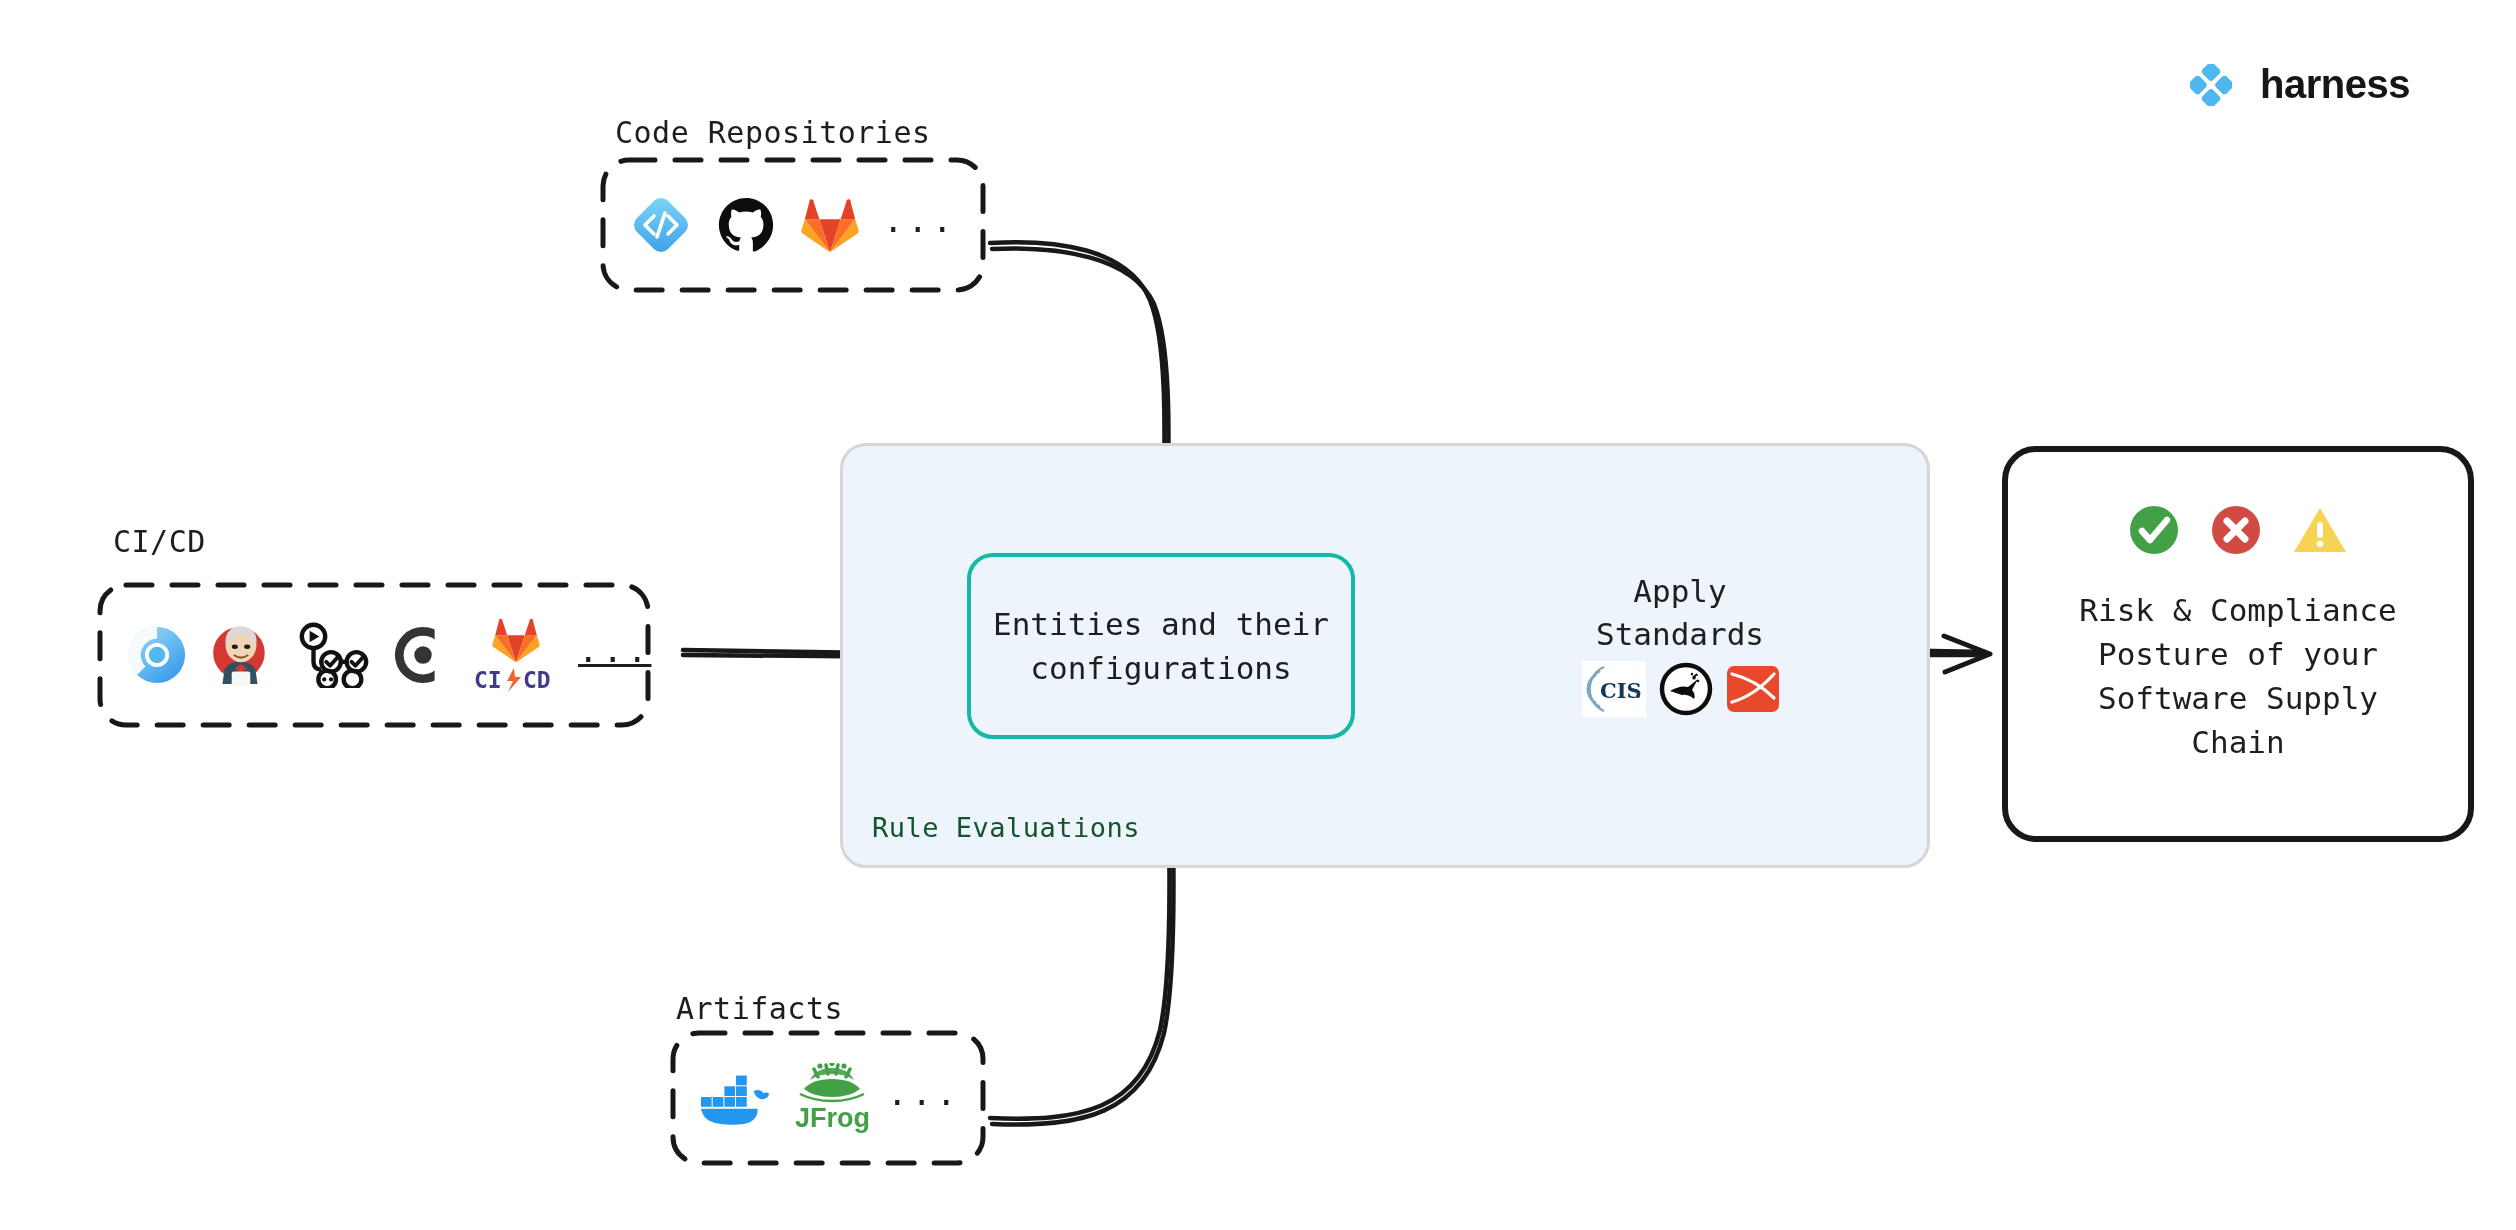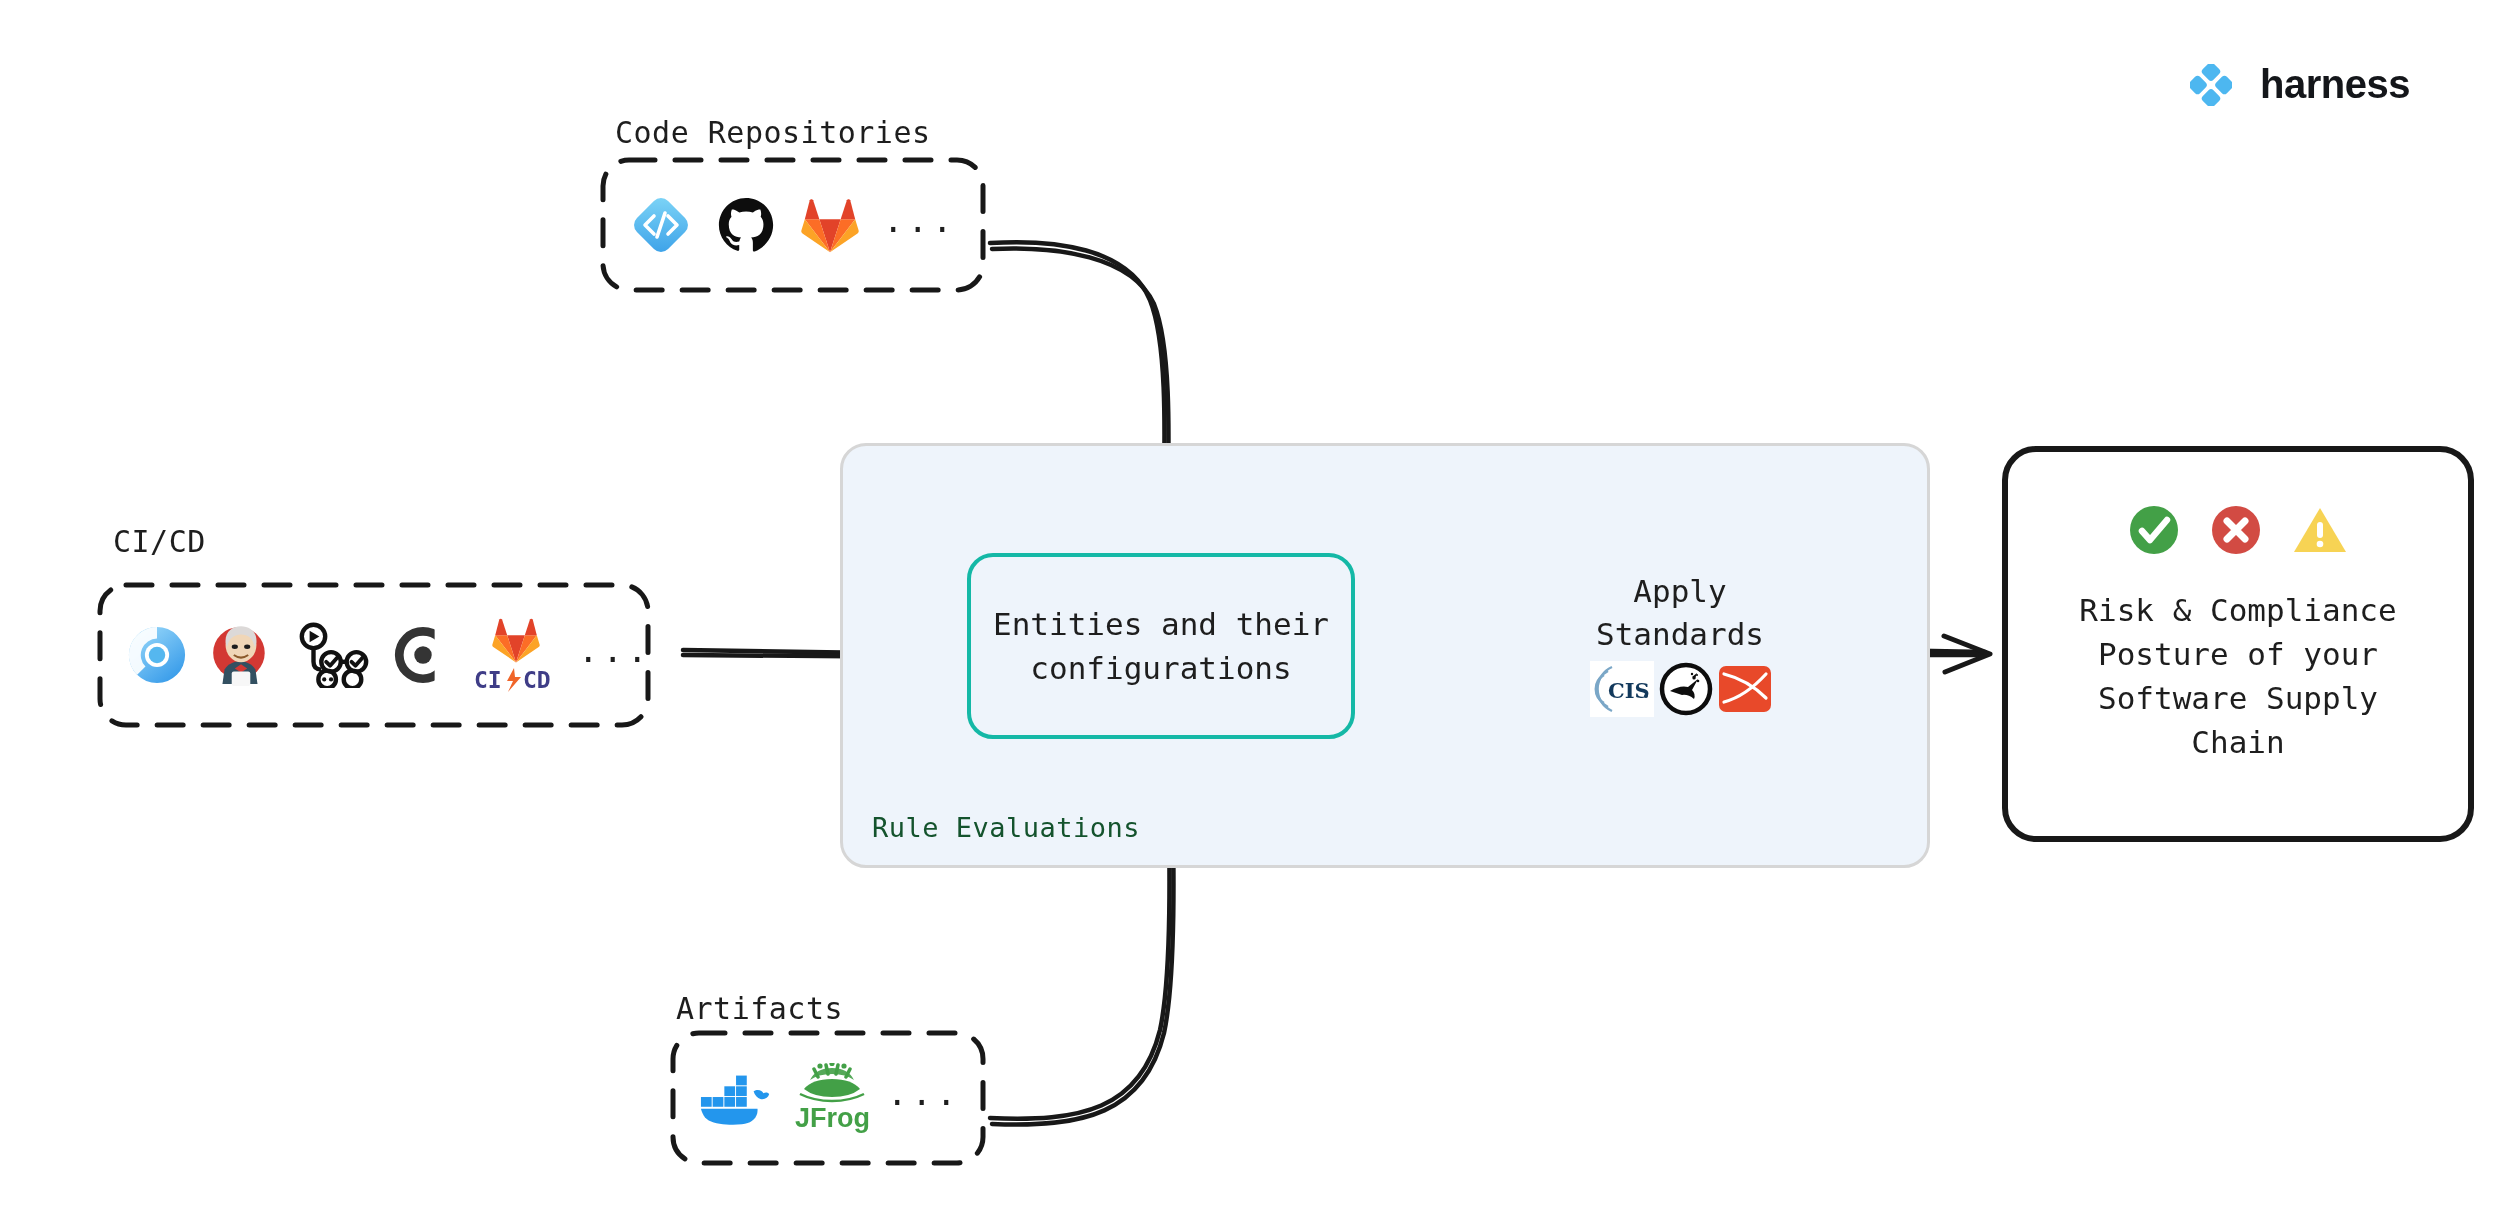--- a/index.html
+++ b/index.html
@@ -45,21 +45,21 @@
     display:flex;align-items:center;justify-content:center;text-align:center;
     box-sizing:border-box;
   }
   #entities-box .txt{font-size:31px;line-height:1.42;white-space:pre-line;}
   #diamond-text{
     position:absolute;left:1520px;top:570px;width:320px;text-align:center;
     font-size:31px;line-height:1.38;white-space:pre-line;pointer-events:none;
   }
   #std-icons{
     position:absolute;left:1568px;top:660px;width:226px;height:58px;
-    display:flex;align-items:center;justify-content:center;gap:4px;
+    display:flex;align-items:center;justify-content:center;gap:12px;
   }
 
   
   #result-box{
     position:absolute;left:2002px;top:446px;width:472px;height:396px;
     border:6px solid #181818;border-radius:34px;background:#ffffff;
     box-sizing:border-box;display:flex;flex-direction:column;align-items:center;
     justify-content:flex-start;padding-top:50px;
   }
   #result-icons{display:flex;gap:26px;align-items:center;margin-bottom:30px;}
@@ -149,21 +149,21 @@
       <path fill="#fca326" d="M6 24 L2.5 35.5 c-.4 1.2 0 2.5 1.1 3.2 L32 58 Z"></path>
       <path fill="#e24329" d="M6 24 H21 L14.6 4.5 c-.6-1.6-2.9-1.6-3.5 0 Z"></path>
       <path fill="#fc6d26" d="M32 58 L43 24 H58 Z"></path>
       <path fill="#fca326" d="M58 24 L61.5 35.5 c.4 1.2 0 2.5-1.1 3.2 L32 58 Z"></path>
       <path fill="#e24329" d="M58 24 H43 L49.4 4.5 c.6-1.6 2.9-1.6 3.5 0 Z"></path>
     </svg>
   </span>
   <span class="ellipsis">...</span>
 </div>
 
-<div class="src-box" style="left:100px;top:585px;width:548px;height:140px;gap:20px;">
+<div class="src-box" style="left:100px;top:585px;width:548px;height:140px;gap:20px;text-decoration:underline;">
   <span class="icon-slot">
     <svg width="62" height="62" viewBox="0 0 64 64">
       <defs>
           <linearGradient id="hci" x1="0.1" y1="0" x2="0.9" y2="1">
         <stop offset="0" stop-color="#9fdcfb"></stop>
             <stop offset="1" stop-color="#2f96e8"></stop>
       </linearGradient>
         </defs>
       <path fill="url(#hci)" d="M32 3a29 29 0 1 0 0 58 29 29 0 0 0 0-58z"></path>
       <path fill="#ffffff" d="M32 3a29 29 0 0 0-20.5 49.5l8.6-8.6A17 17 0 0 1 32 15z" opacity="0.92"></path>

